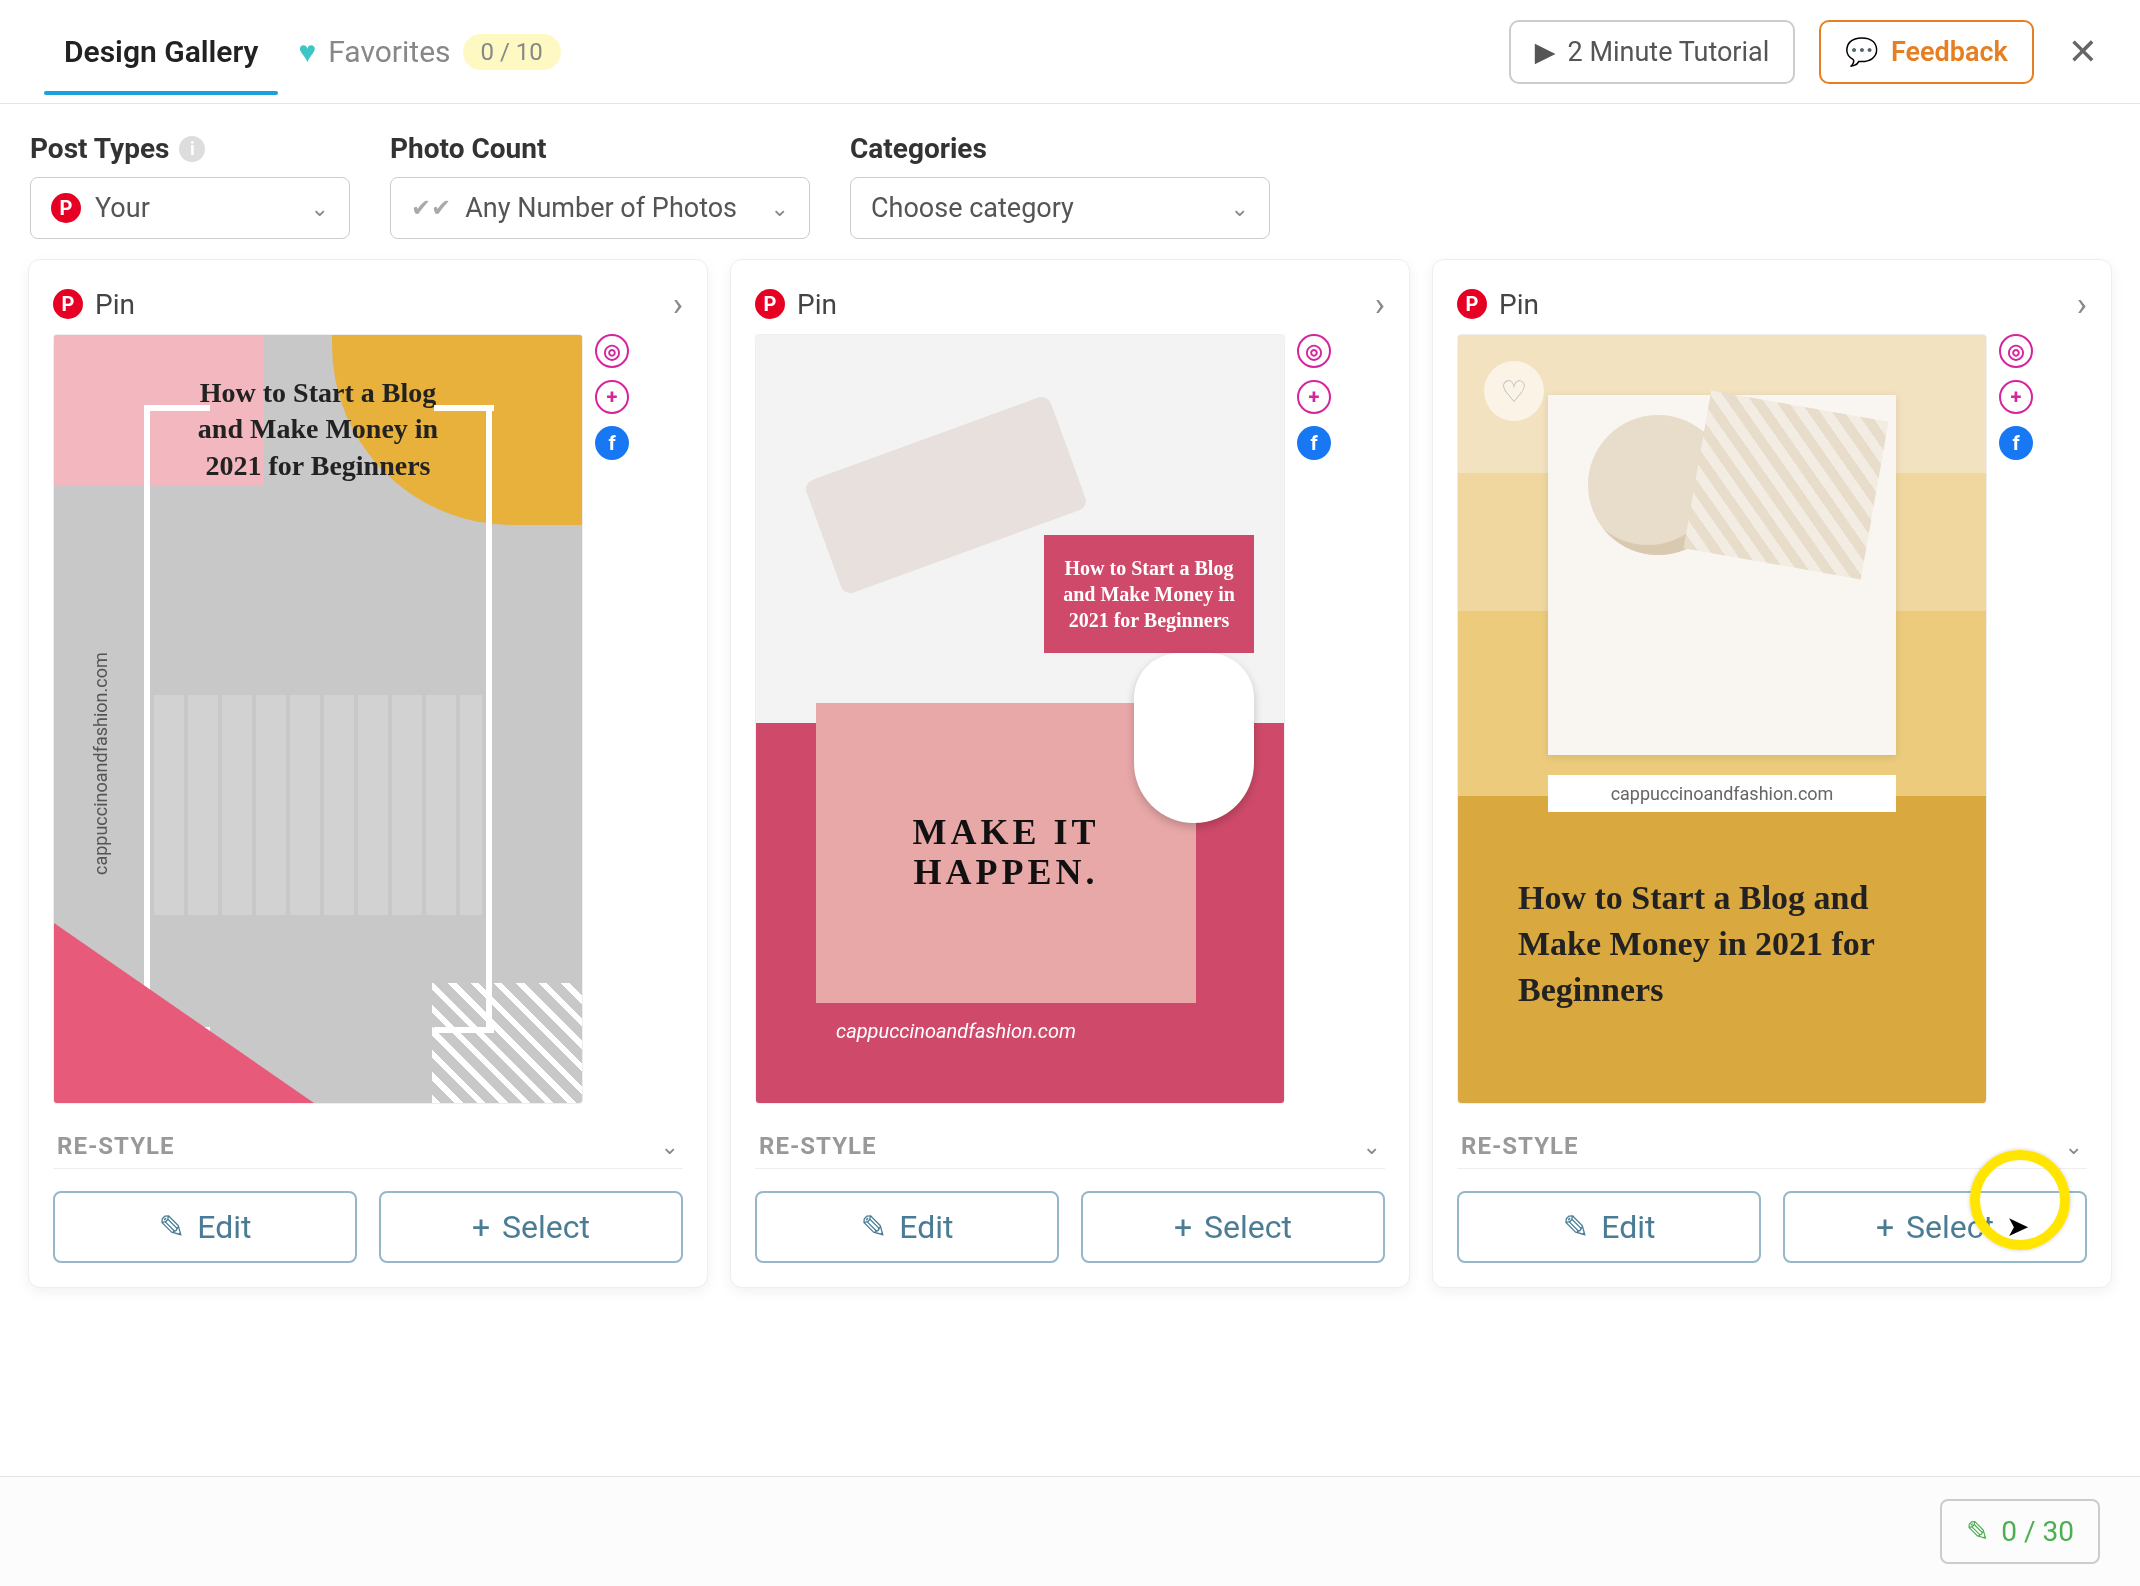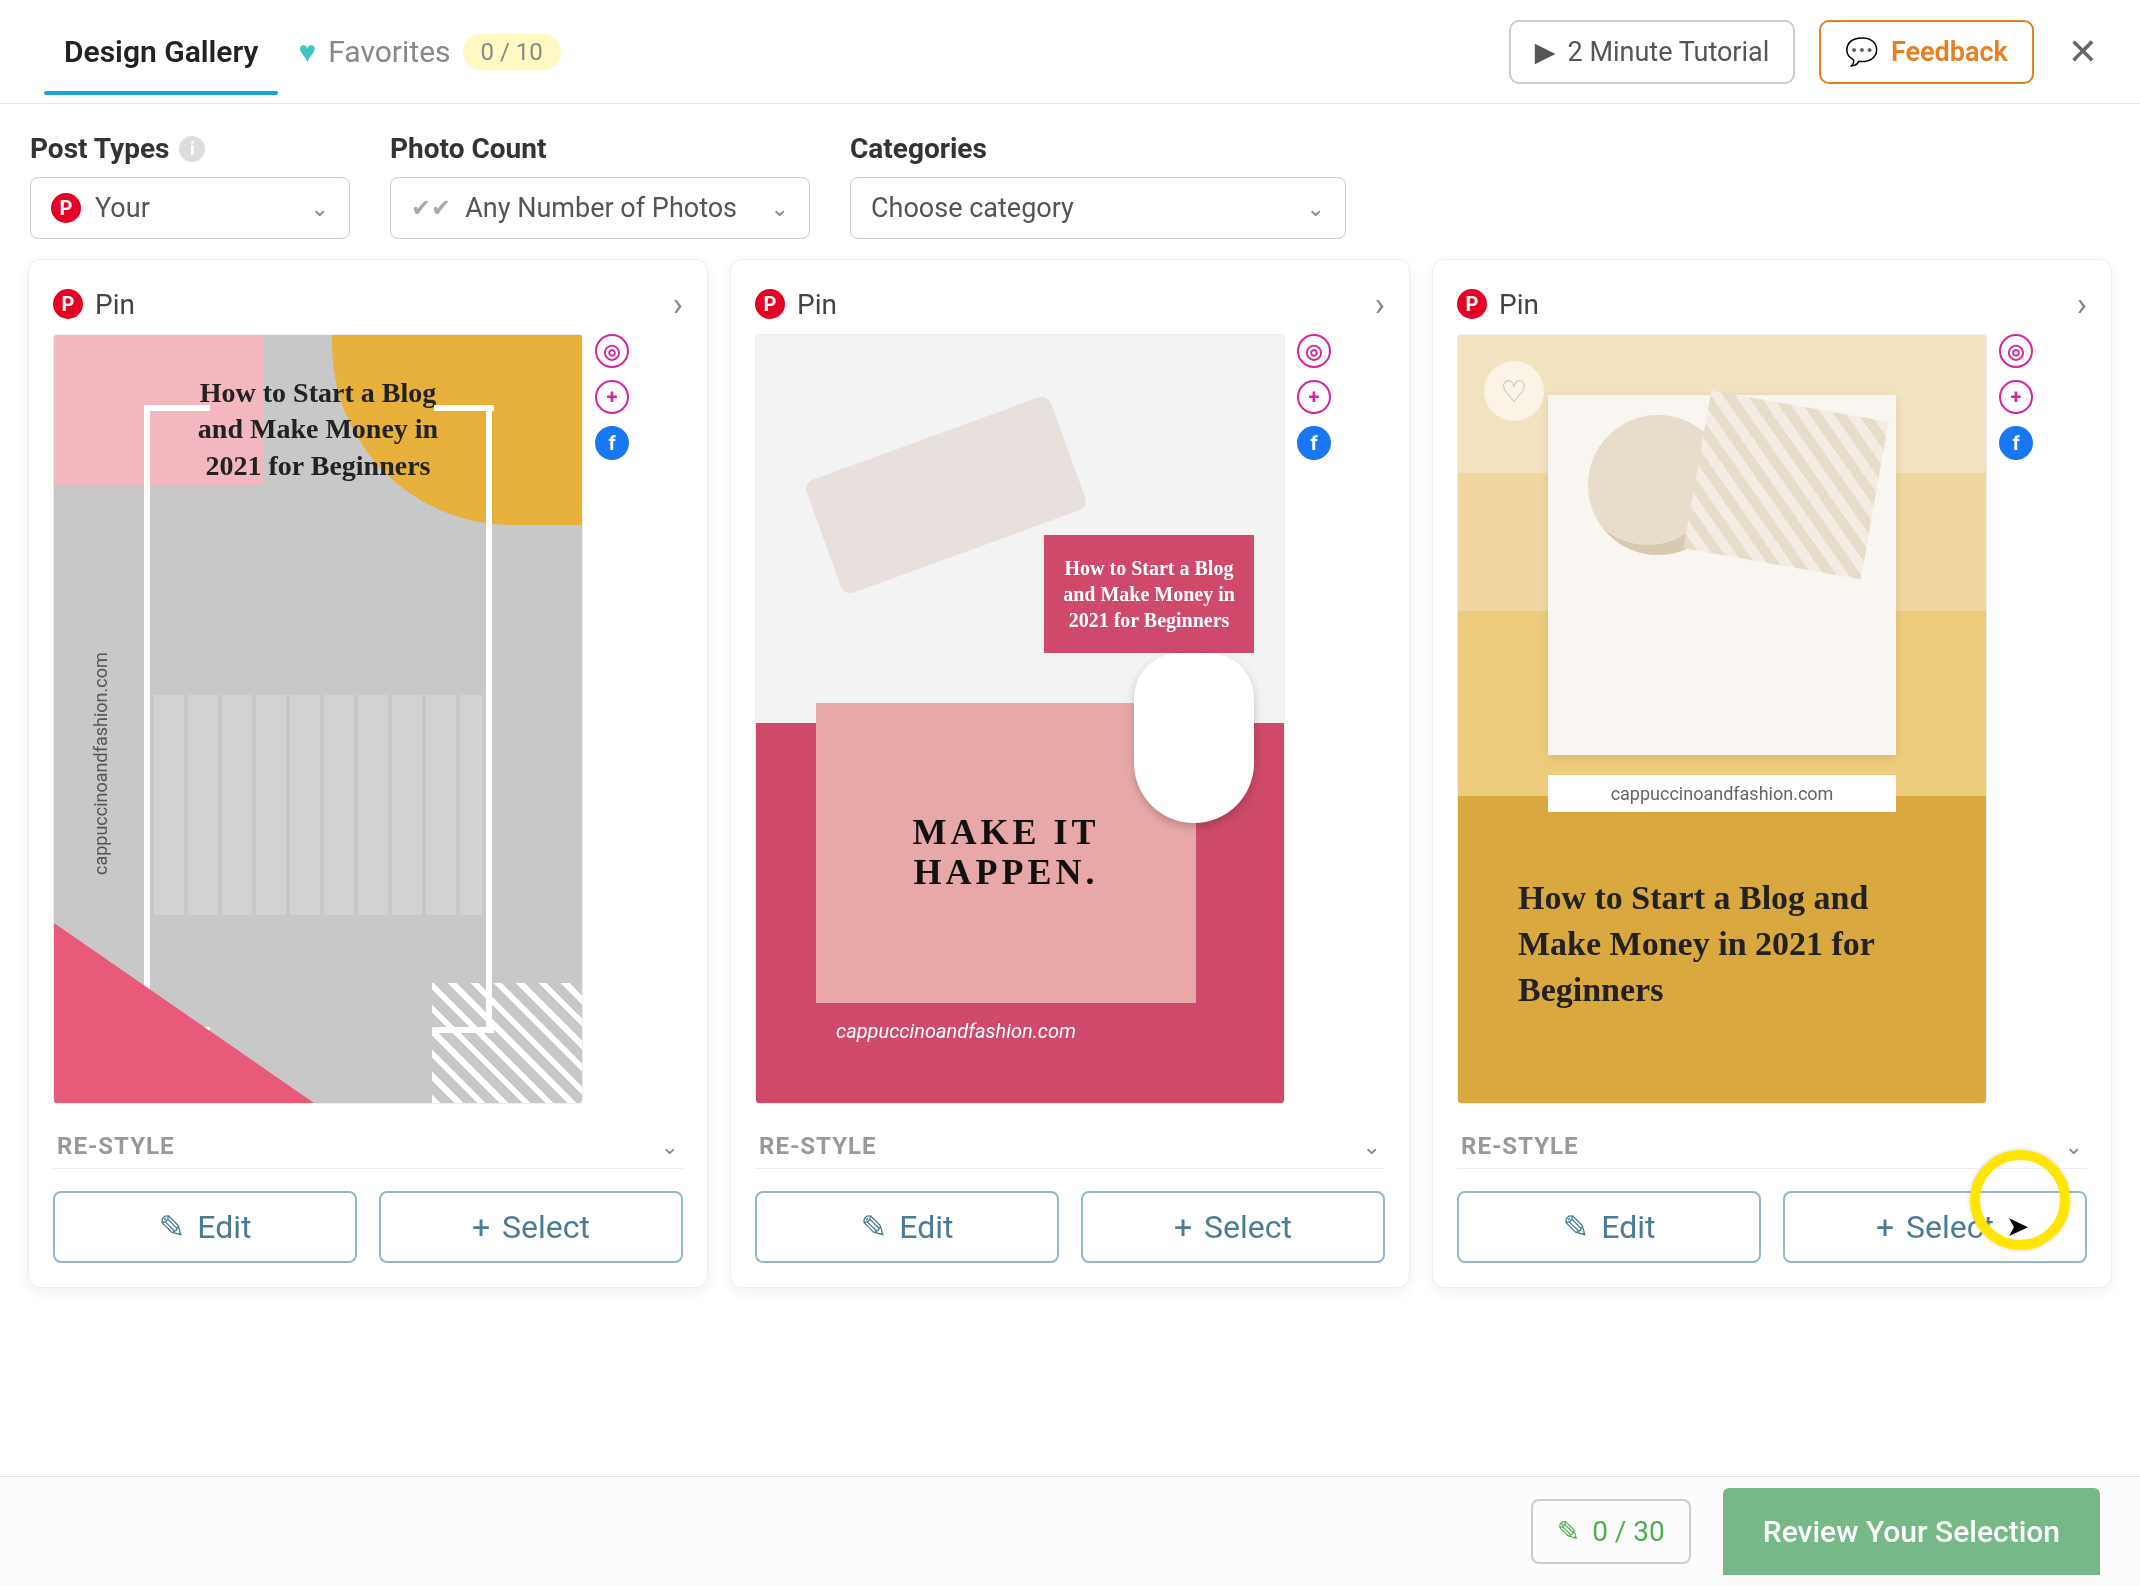--- a/index.html
+++ b/index.html
@@ -20,21 +20,21 @@
 .close-x { font-size: 36px; color: #666; padding: 0 10px; }
 
 
 .filters { display: flex; gap: 40px; padding: 28px 30px 20px; }
 .filter-group { display: flex; flex-direction: column; gap: 12px; }
 .filter-label { font-size: 28px; font-weight: 700; color: #333; display: flex; align-items: center; gap: 10px; }
 .info-i { width: 26px; height: 26px; border-radius: 50%; background: #ddd; color: #fff; display: inline-flex; align-items: center; justify-content: center; font-size: 18px; font-weight: 700; }
 .select { border: 1px solid #ccc; border-radius: 8px; height: 62px; display: flex; align-items: center; padding: 0 20px; font-size: 27px; color: #555; justify-content: space-between; gap: 18px; background: #fff; }
 .sel-pins { width: 320px; }
 .sel-photos { width: 420px; }
-.sel-cats { width: 496px; }
+.sel-cats { width: 420px; }
 .chev { color: #888; font-size: 22px; }
 
 .pinterest-badge { width: 30px; height: 30px; border-radius: 50%; background: #e60023; color: #fff; display: inline-flex; align-items: center; justify-content: center; font-size: 20px; font-weight: 700; }
 .dblcheck { color: #aaa; font-size: 24px; }
 
 
 .gallery { display: flex; gap: 22px; padding: 0 28px; }
 .card { width: 680px; background: #fff; border: 1px solid #eee; border-radius: 12px; box-shadow: 0 4px 14px rgba(0,0,0,0.06); padding: 24px; position: relative; }
 .card-head { display: flex; align-items: center; justify-content: space-between; margin-bottom: 10px; }
 .card-head-left { display: flex; align-items: center; gap: 12px; font-size: 28px; color: #444; }
@@ -283,17 +283,16 @@
     </div>
   </div>
 
 </div>
 
 <div class="bottombar">
   <div class="counter">
     <span>✎</span>
     <span>0 / 30</span>
   </div>
-  <div class="review-btn">Review Your Selection</div>
 </div>
 
 <div class="cursor-ring" style="left: 1970px; top: 1150px;"></div>
 <div class="cursor-arrow" style="left: 2006px; top: 1210px;">➤</div>
 
 </body></html>

